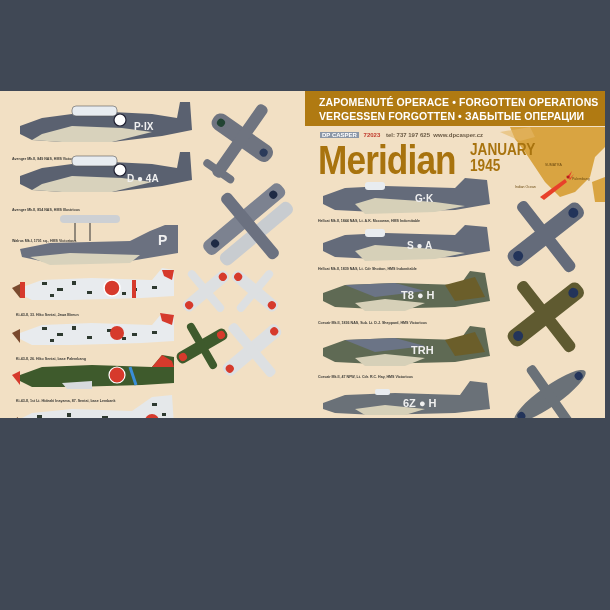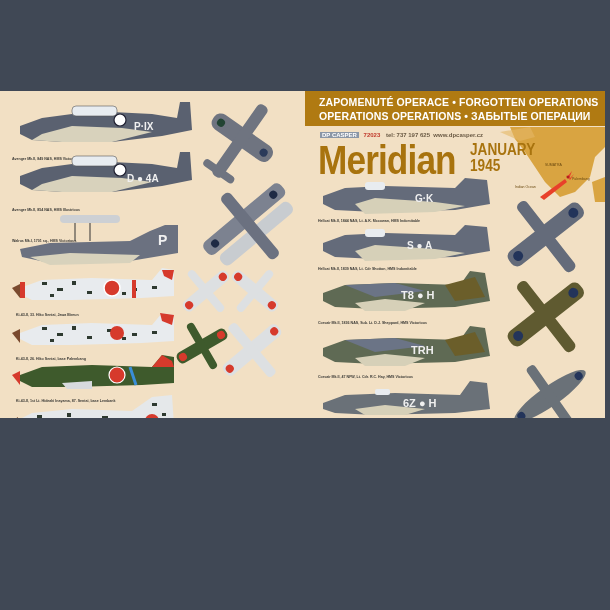--- a/index.html
+++ b/index.html
@@ -22,21 +22,21 @@
   .swatch .ref { font-size: 3.2px; color: #6d6a62; line-height: 3.6px; }
   .marker-letter { font-family: "Liberation Sans", sans-serif; font-weight: bold; fill: #f0f0f0; }
 </style>
 </head>
 <body>
 
 <div class="sheet">
 
   <div class="header-bar">
     <div>ZAPOMENUTÉ OPERACE • FORGOTTEN OPERATIONS</div>
-    <div>OPERATIONS OPERATIONS • ЗАБЫТЫЕ ОПЕРАЦИИ</div>
+    <div>VERGESSEN FORGOTTEN • ЗАБЫТЫЕ ОПЕРАЦИИ</div>
   </div>
 
   <div class="pubinfo">
     <span class="brand">DP CASPER</span>
     <span class="code">72023</span>
     <span>tel: 737 197 625</span>&nbsp;
     <span>www.dpcasper.cz</span>
   </div>
 
   <svg class="map" viewBox="0 0 105 75">

